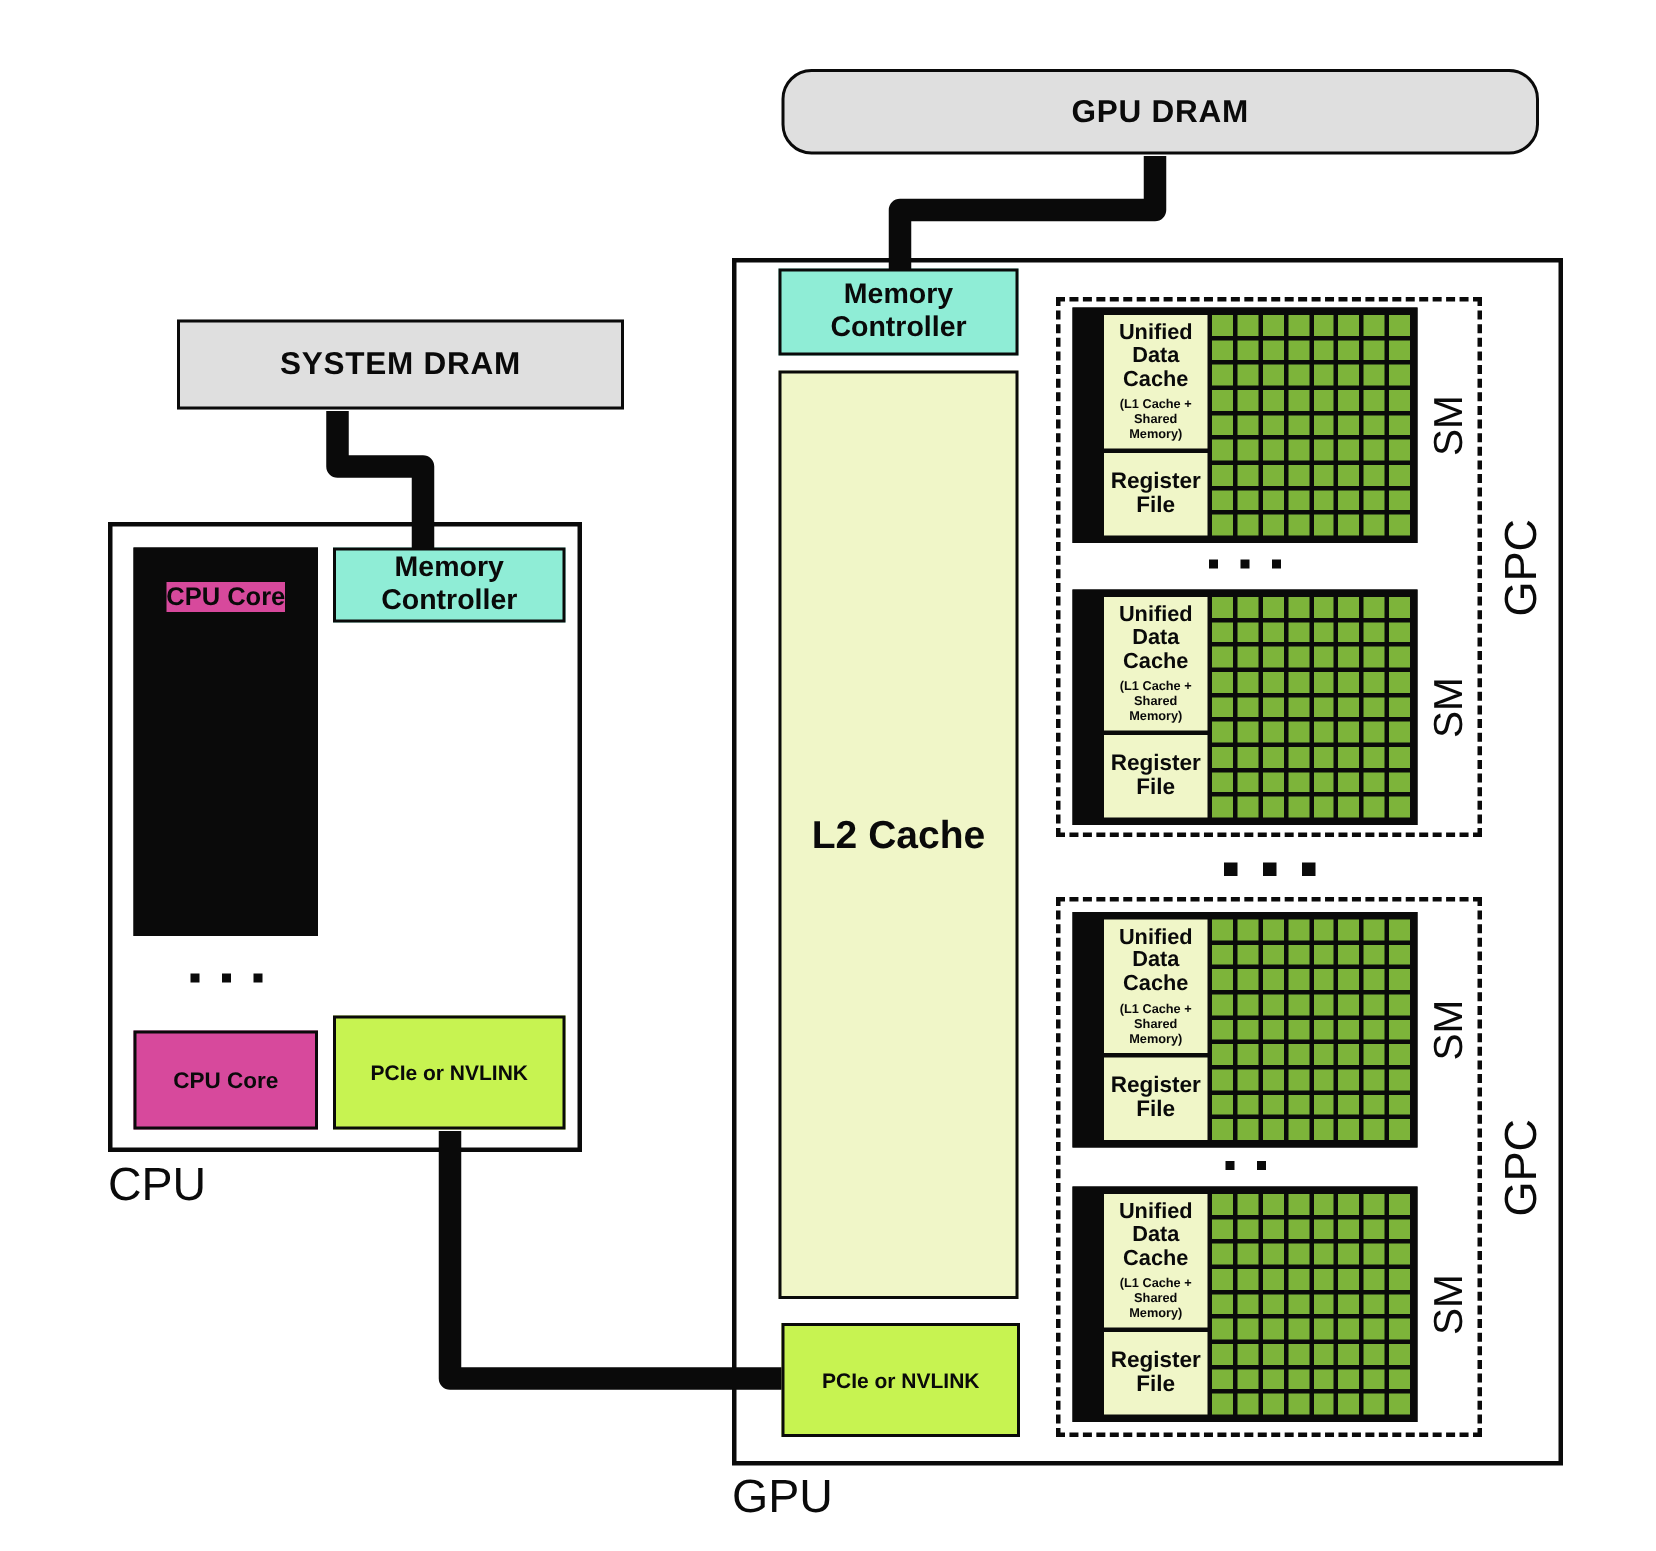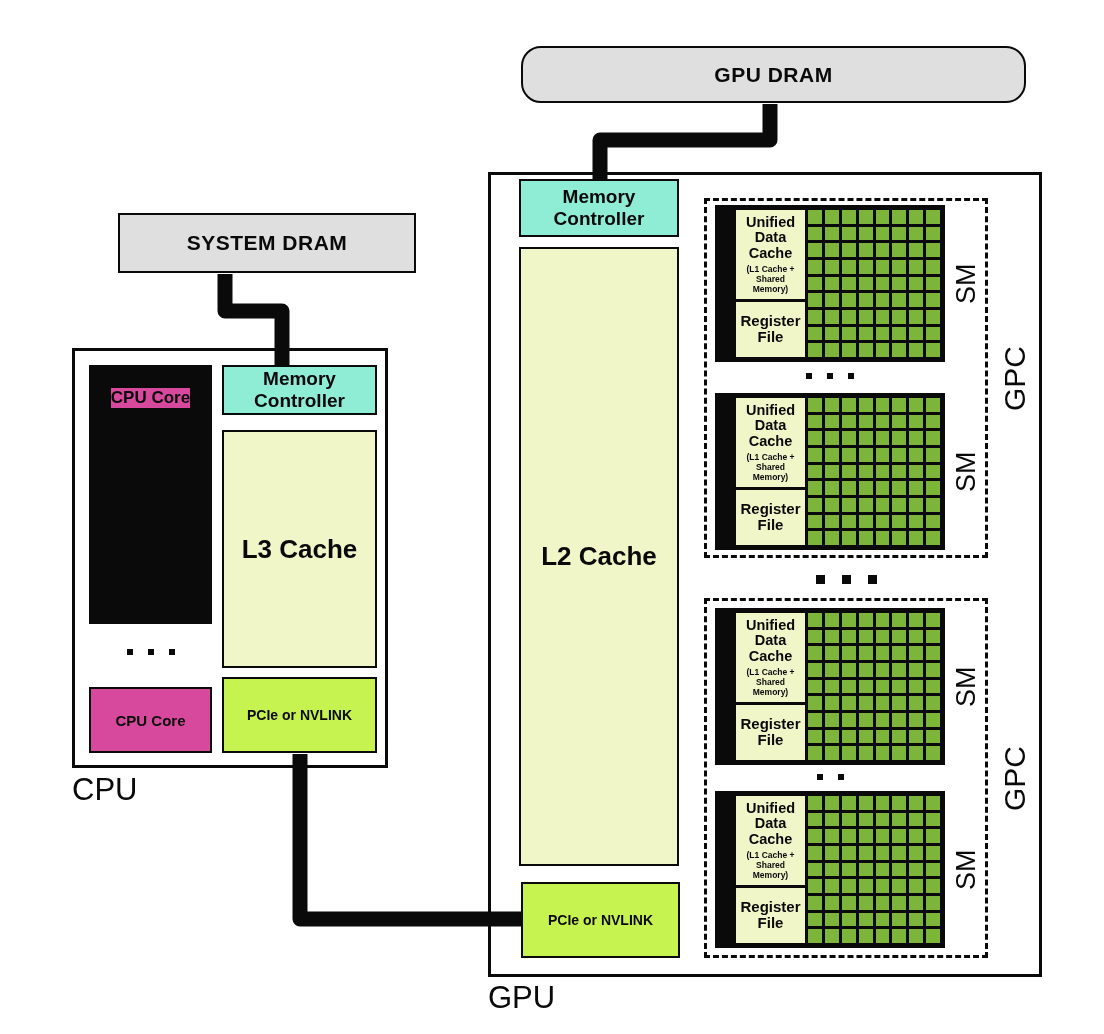--- a/index.html
+++ b/index.html
@@ -95,23 +95,20 @@
         <span class="dot"></span>
         <span class="dot"></span>
         <span class="dot"></span>
       </div>
     <div class="bx" id="core-bottom">
       <span>CPU Core</span>
     </div>
     <div class="bx mc" id="mc-cpu">
       <span>Memory Controller</span>
     </div>
-    <div class="bx" id="l3-cache">
-      <span>L3 Cache</span>
-    </div>
     <div class="bx pcie" id="pcie-cpu">
       <span>PCIe or NVLINK</span>
     </div>
   </div>
   <div class="chip-caption" id="cpu-caption">CPU</div>
 
   <div class="bx chip" id="gpu-box">
     <div class="bx mc" id="mc-gpu">
       <span>Memory Controller</span>
     </div>

